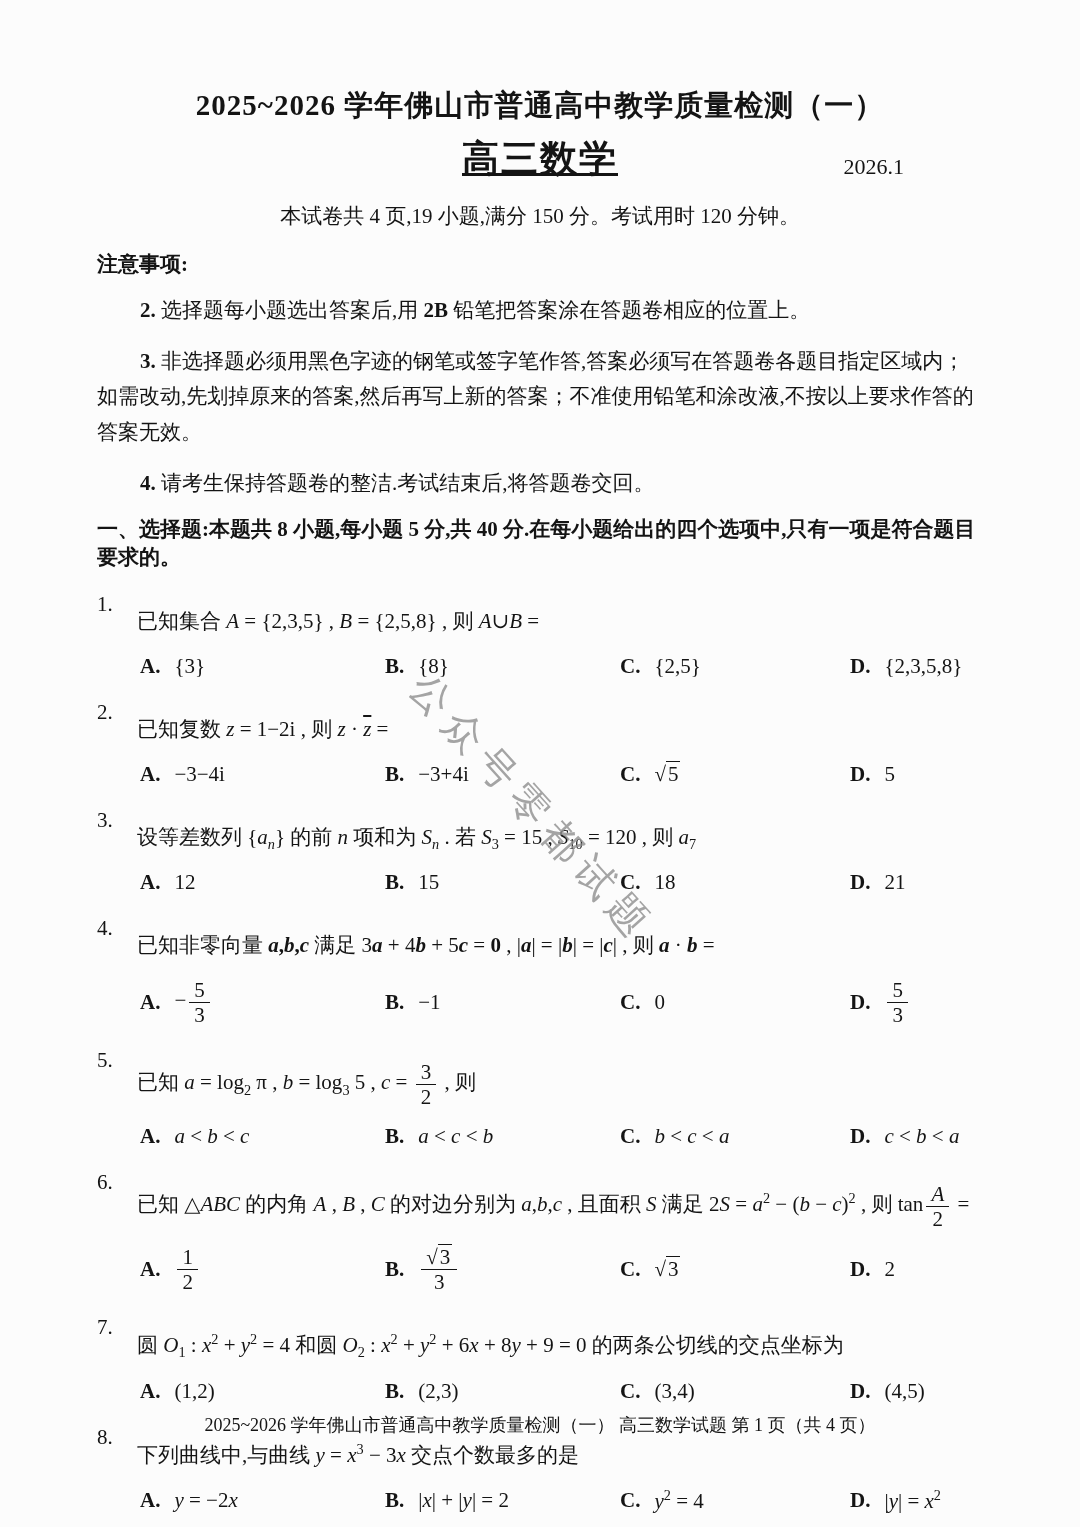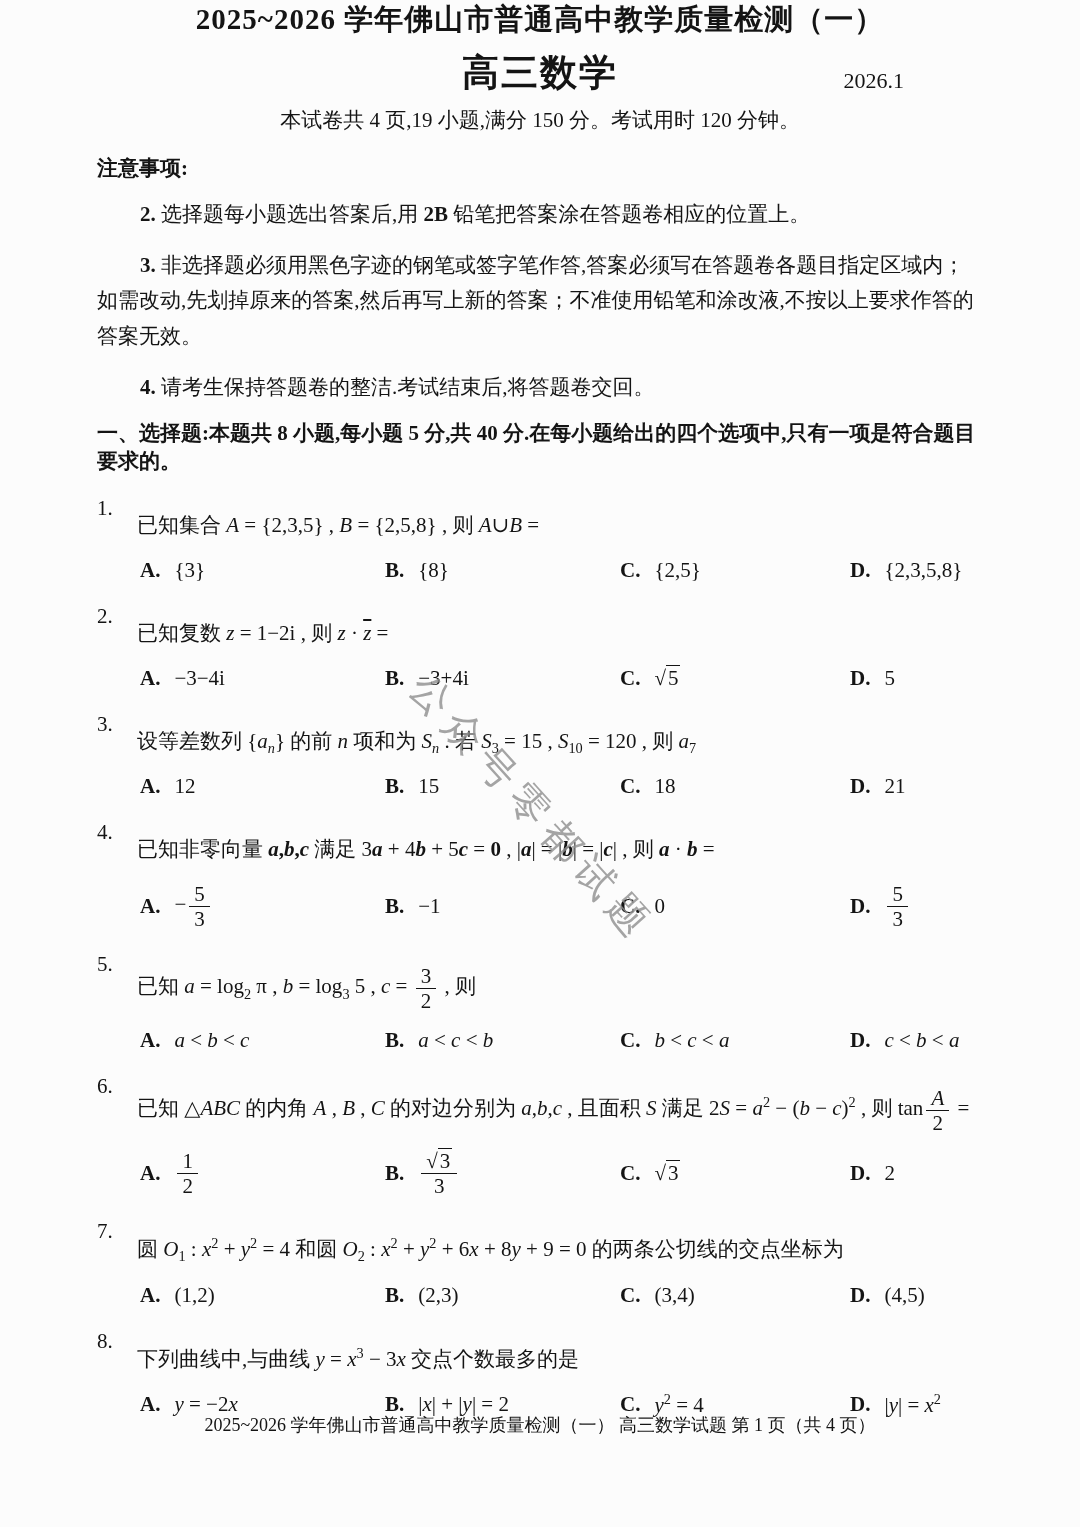--- a/index.html
+++ b/index.html
@@ -6,29 +6,30 @@
   .page {
     position:relative;
     width:1080px; height:1527px;
     margin:0 auto;
     background:#fcfcfc;
     color:#141414;
     font-family:"Liberation Serif","DejaVu Serif",serif;
     overflow:hidden;
   }
   .title {
+    padding-top:86px;
     text-align:center;
     font-size:29px;
     font-weight:700;
     letter-spacing:1px;
   }
   .subject-row { position:relative; text-align:center; margin-top:8px; height:50px; }
-  .subject { font-size:37px; font-weight:900; letter-spacing:2px; }
+  .subject { font-size:37px; font-weight:900; letter-spacing:2px;text-decoration:underline; }
   .date { position:absolute; right:176px; bottom:4px; font-size:22px; }
-  .info { margin-top:8px; text-align:center; font-size:21px; }
+  .info { margin-top:18px; text-align:center; font-size:21px; }
   .notice-heading { margin:20px 0 0 97px; font-size:21px; font-weight:700; }
   .notice-item { margin:15px 95px 0 97px; font-size:21px; line-height:1.7; text-indent:43px; }
   .section-header { margin:14px 95px 0 97px; font-size:21px; font-weight:700; }
   .question { margin-top:21px; }
   .q-stem { margin-left:97px; margin-right:60px; font-size:21px; display:flex; }
   .q-num { flex:0 0 40px; }
   .q-text { flex:1; line-height:1.7;margin-top:12px; }
   .options {
     margin:14px 60px 0 140px;
     display:grid;

